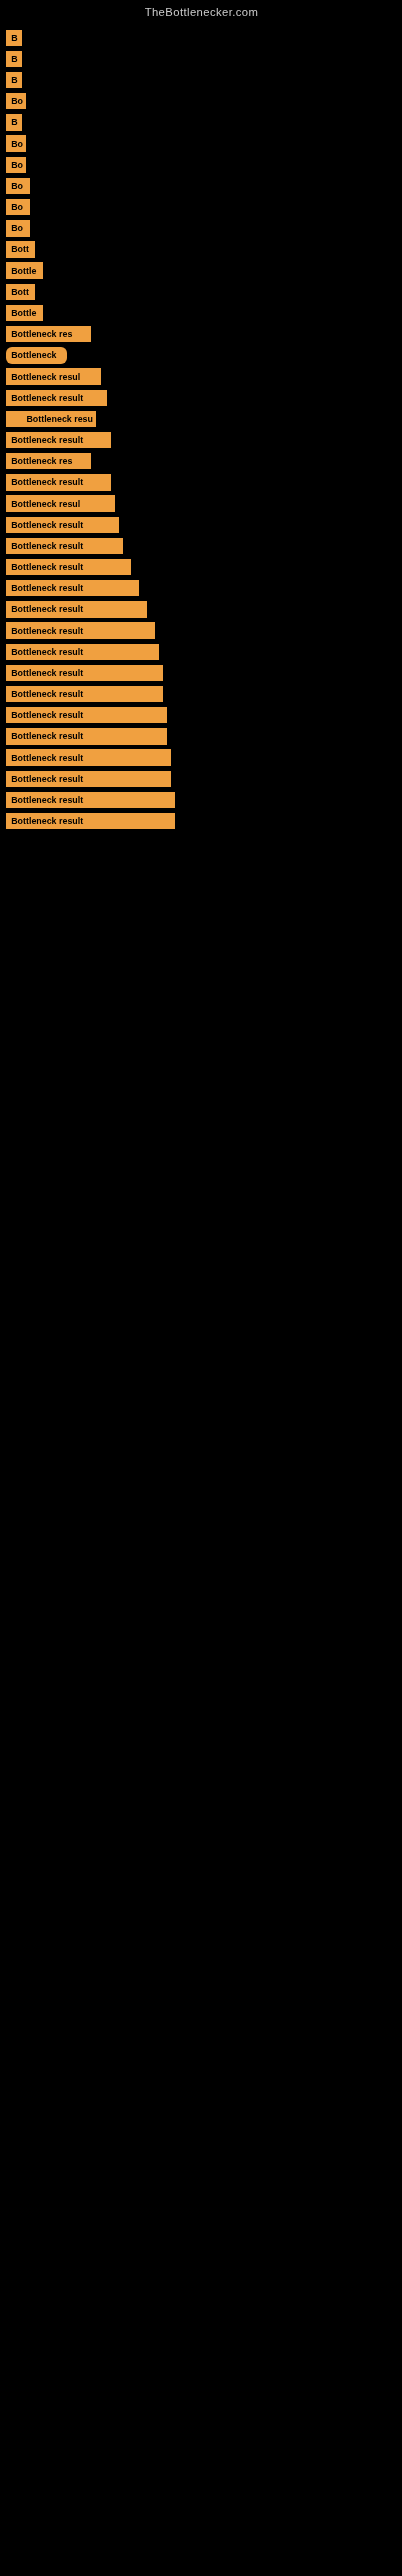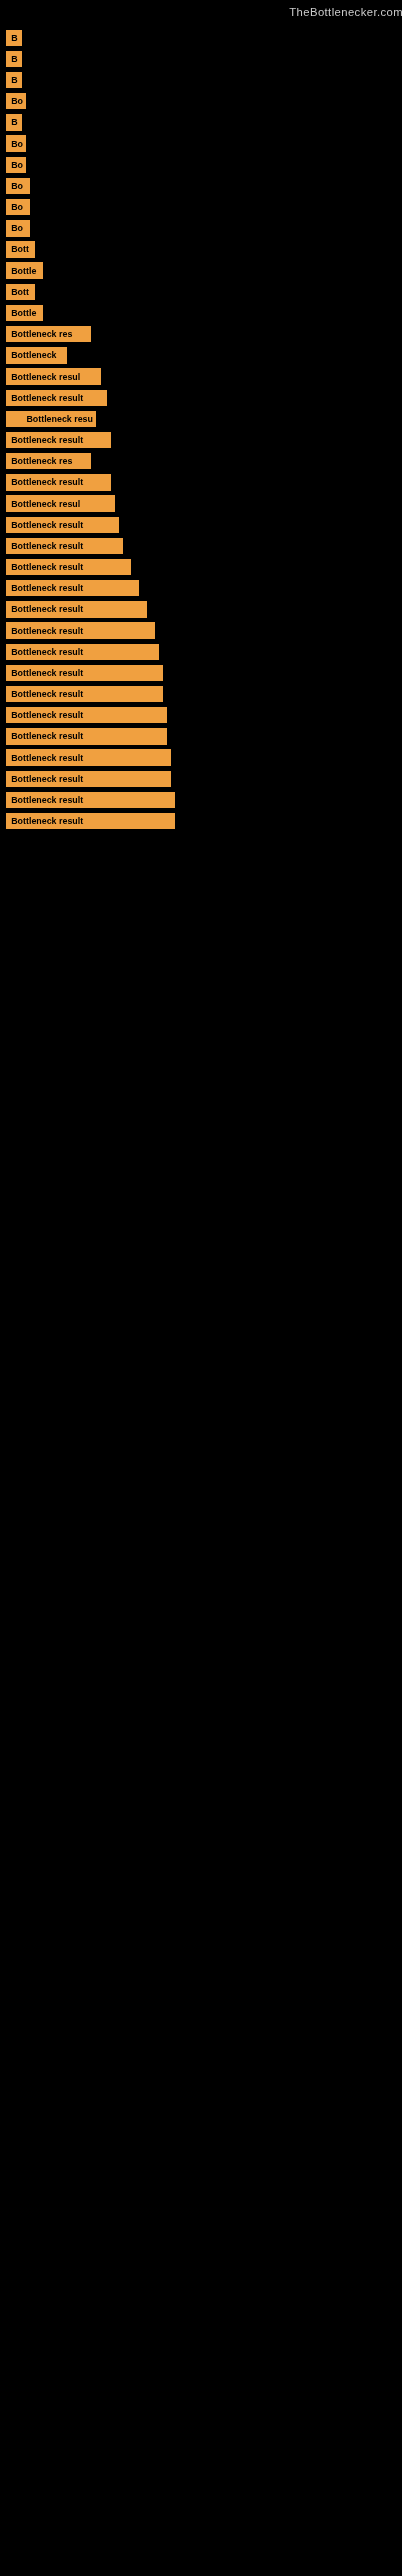--- a/index.html
+++ b/index.html
@@ -10,21 +10,21 @@
     body {
       background-color: #000;
       width: 403px;
       min-height: 2576px;
       font-family: Arial, sans-serif;
       position: relative;
     }
     .site-title {
       color: #ccc;
       font-size: 11.3px;
-      text-align: right;
+      text-align: center;
       padding: 6.4px 0 3.2px 0;
       letter-spacing: 0.4px;
     }
     .items-container {
       padding: 8px 0 8px 6.4px;
       display: flex;
       flex-direction: column;
       gap: 0px;
     }
     .bottleneck-item {
@@ -87,21 +87,21 @@
     <div class="bottleneck-item">
       <span class="bottleneck-label" style="width: 29px;">Bott</span>
     </div>
     <div class="bottleneck-item">
       <span class="bottleneck-label" style="width: 37px;">Bottle</span>
     </div>
     <div class="bottleneck-item">
       <span class="bottleneck-label" style="width: 85px;">Bottleneck res</span>
     </div>
     <div class="bottleneck-item">
-      <span class="bottleneck-label" style="width: 61px;">Bottleneck</span>
+      <span class="bottleneck-label" style="width: 61px; border-radius: 6px;">Bottleneck</span>
     </div>
     <div class="bottleneck-item">
       <span class="bottleneck-label" style="width: 95px;">Bottleneck resul</span>
     </div>
     <div class="bottleneck-item">
       <span class="bottleneck-label" style="width: 101px;">Bottleneck result</span>
     </div>
     <div class="bottleneck-item">
       <span class="bottleneck-label" style="width: 90px; padding-left: 20px;">Bottleneck resu</span>
     </div>

